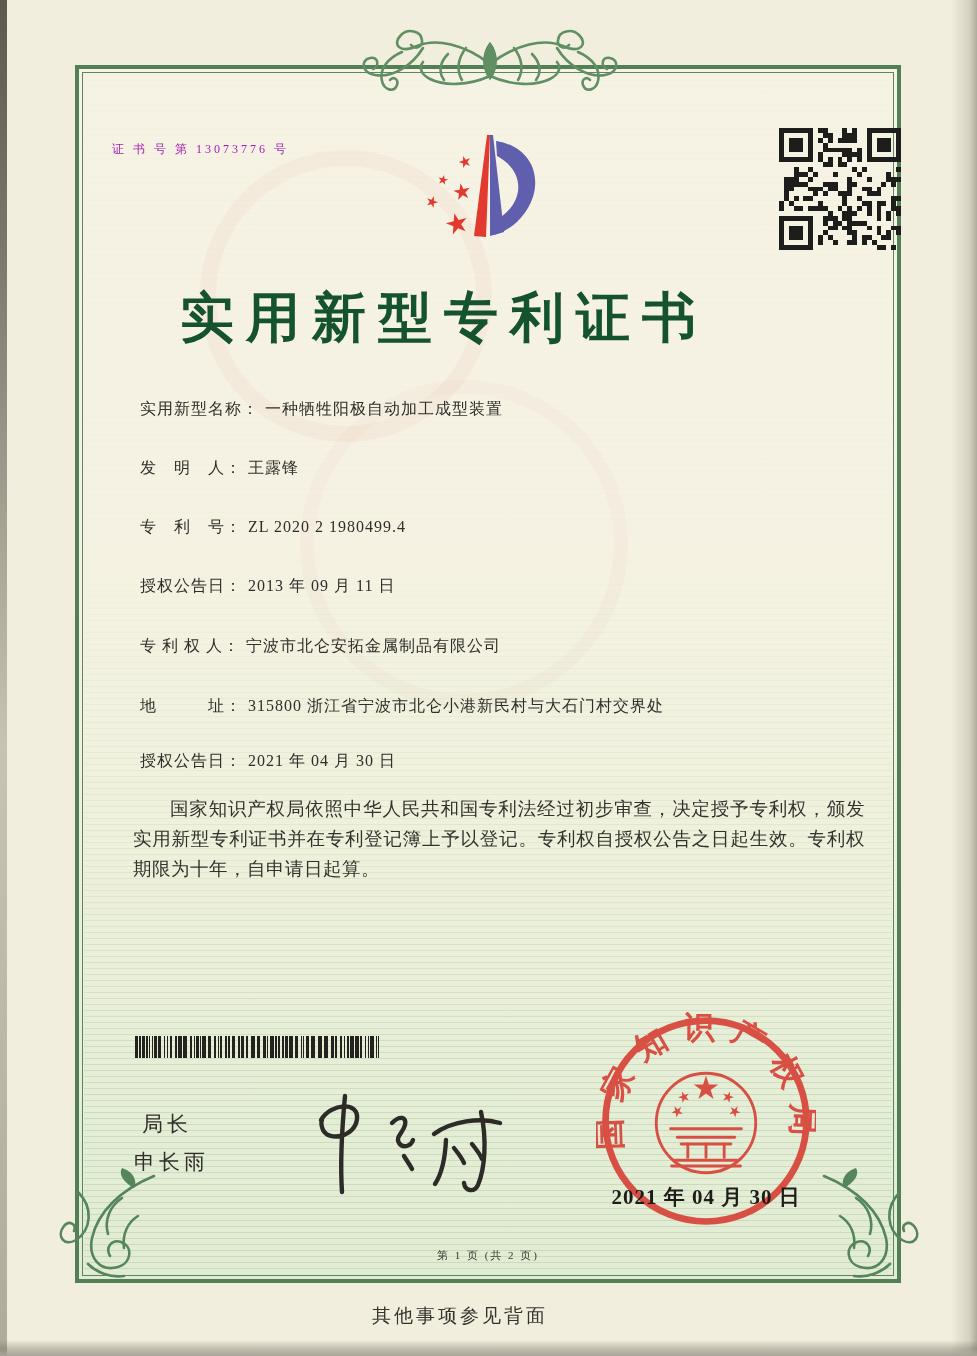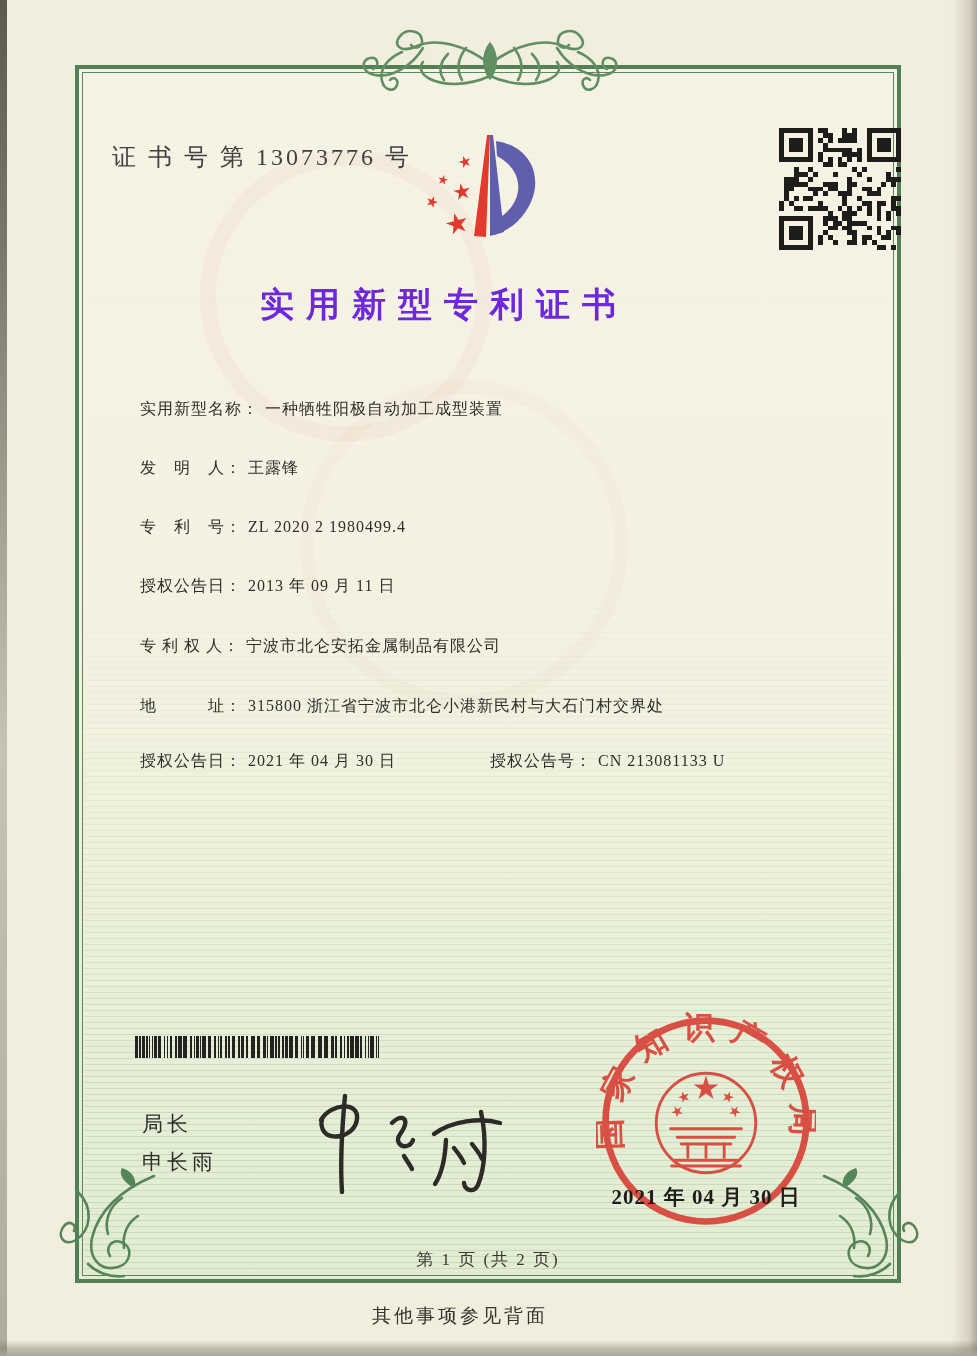--- a/index.html
+++ b/index.html
@@ -24,41 +24,41 @@
     border:1.5px solid #5a875d;}
   
   .waves{position:absolute;left:84px;top:74px;width:808px;height:1200px;pointer-events:none;
     background:repeating-linear-gradient(180deg,rgba(118,158,104,.22) 0 1px,rgba(118,158,104,0) 1px 6px);
     -webkit-mask-image:linear-gradient(180deg,rgba(0,0,0,.10) 0%,rgba(0,0,0,.06) 40%,rgba(0,0,0,.55) 68%,#000 85%,#000 100%);
     mask-image:linear-gradient(180deg,rgba(0,0,0,.10) 0%,rgba(0,0,0,.06) 40%,rgba(0,0,0,.55) 68%,#000 85%,#000 100%);}
   
   .wm{position:absolute;border-radius:50%;pointer-events:none;}
   .wm1{left:200px;top:150px;width:260px;height:260px;border:16px solid rgba(228,166,156,.10);}
   .wm2{left:300px;top:380px;width:300px;height:300px;border:14px solid rgba(228,166,156,.07);}
-  .cert-no{position:absolute;left:112px;top:141px;font-size:24px;letter-spacing:3px;color:#404040;}
+  .cert-no{position:absolute;left:112px;top:141px;font-size:12px;letter-spacing:3px;color:#a21caf;}
   .logo{position:absolute;left:424px;top:132px;width:146px;height:114px;}
   .qr{position:absolute;left:779px;top:128px;width:122px;height:122px;}
   .title{position:absolute;left:75px;top:282px;width:726px;text-align:center;
-    font-size:34px;font-weight:bold;letter-spacing:12px;text-indent:12px;color:#6d28d9;}
+    font-size:54px;font-weight:bold;letter-spacing:12px;text-indent:12px;color:#14532d;}
   .field-row{position:absolute;left:140px;width:760px;font-size:16px;color:#2f2e2a;white-space:nowrap;}
   .field-row .lab{letter-spacing:1px;}
   .field-row .val{letter-spacing:1px;margin-left:6px;}
   .grant-no{position:absolute;left:350px;top:0;}
   .body-text{position:absolute;left:133px;top:794px;width:732px;
     font-size:18.5px;line-height:30px;text-align:justify;color:#33322d;letter-spacing:.5px;}
   .body-text p{margin:0;text-indent:2em;}
   .barcode{position:absolute;left:135px;top:1036px;width:248px;height:22px;}
   .signer-title{position:absolute;left:142px;top:1110px;font-size:21px;letter-spacing:4px;color:#2f2e2a;}
-  .signer-name{position:absolute;left:142px;top:1148px;font-size:21px;letter-spacing:4px;color:#2f2e2a;}
+  .signer-name{position:absolute;left:134px;top:1148px;font-size:21px;letter-spacing:4px;color:#2f2e2a;}
   .signature{position:absolute;left:288px;top:1090px;width:220px;height:105px;}
   .seal{position:absolute;left:596px;top:1012px;width:220px;height:220px;opacity:.93;}
   .seal-date{position:absolute;left:588px;top:1183px;width:236px;text-align:center;
     font-size:21px;font-weight:bold;color:#1d1c1a;letter-spacing:1px;}
   .page-ind{position:absolute;left:75px;top:1248px;width:826px;text-align:center;
-    font-size:17px;color:#3a3934;letter-spacing:2px;}
+    font-size:11px;color:#3a3934;letter-spacing:2px;}
   .back-note{position:absolute;left:0;top:1303px;width:920px;text-align:center;
     font-size:19px;color:#34332e;letter-spacing:3px;font-family:Liberation Mono, monospace;}
   .ornament-top{position:absolute;left:330px;top:24px;width:320px;height:76px;}
   .flourish{position:absolute;width:104px;height:118px;}
   .flourish.bl{left:58px;top:1168px;}
   .flourish.br{left:816px;top:1168px;transform:scaleX(-1);}
   svg{display:block;}
 </style>
 </head>
 <body>
@@ -419,26 +419,24 @@
   <span class="lab">授权公告日：</span><span class="val">2013 年 09 月 11 日</span>
 </div>
 <div class="field-row" style="top:636px">
   <span class="lab">专 利 权 人：</span><span class="val">宁波市北仑安拓金属制品有限公司</span>
 </div>
 <div class="field-row" style="top:696px">
   <span class="lab">地　　　址：</span><span class="val">315800 浙江省宁波市北仑小港新民村与大石门村交界处</span>
 </div>
 <div class="field-row" style="top:751px">
   <span class="lab">授权公告日：</span><span class="val">2021 年 04 月 30 日</span>
-  <span class="grant-no">
-    <span class="lab">授权公告号：</span><span class="val">CN 213081133 U</span>
-  </span>
 </div>
 
 <div class="body-text">
+  <p>国家知识产权局依照中华人民共和国专利法经过初步审查，决定授予专利权，颁发实用新型专利证书并在专利登记簿上予以登记。专利权自授权公告之日起生效。专利权期限为十年，自申请日起算。</p>
 </div>
 
 <svg class="barcode" id="barcode" viewBox="0 0 248 24" preserveAspectRatio="none" fill="#23221f">
     <rect x="0" y="0" width="3" height="24"></rect>
     <rect x="4" y="0" width="2" height="24"></rect>
     <rect x="7" y="0" width="3" height="24"></rect>
     <rect x="11" y="0" width="2" height="24"></rect>
     <rect x="14" y="0" width="1" height="24"></rect>
     <rect x="17" y="0" width="1" height="24"></rect>
     <rect x="19" y="0" width="3" height="24"></rect>

